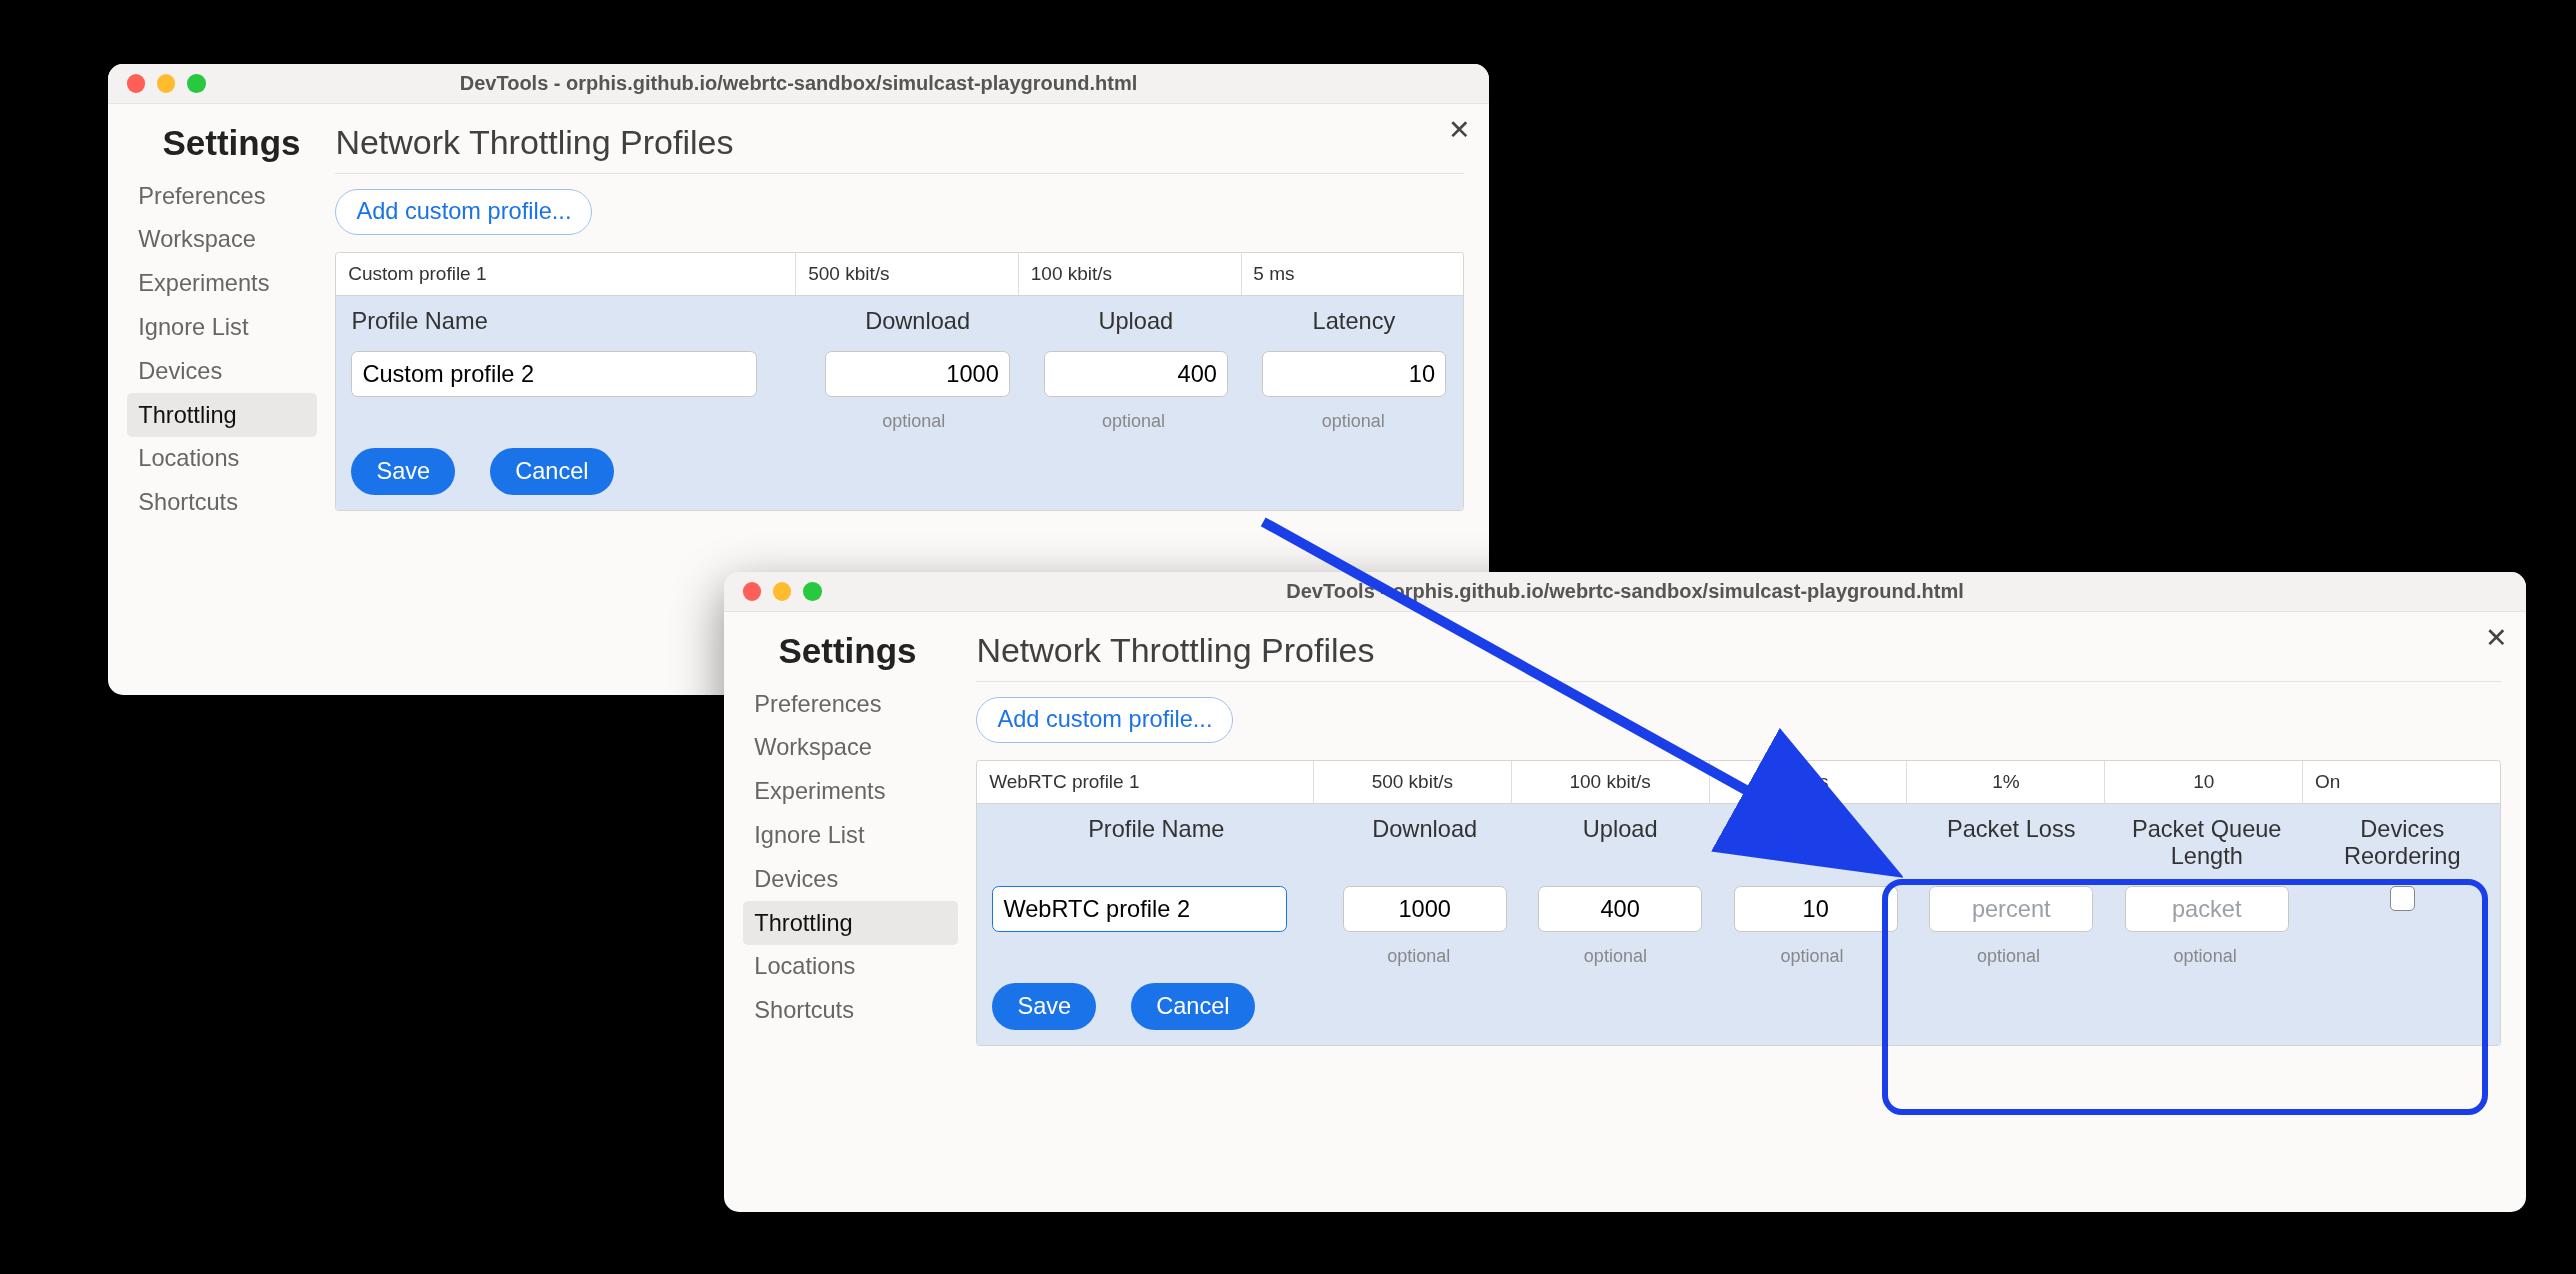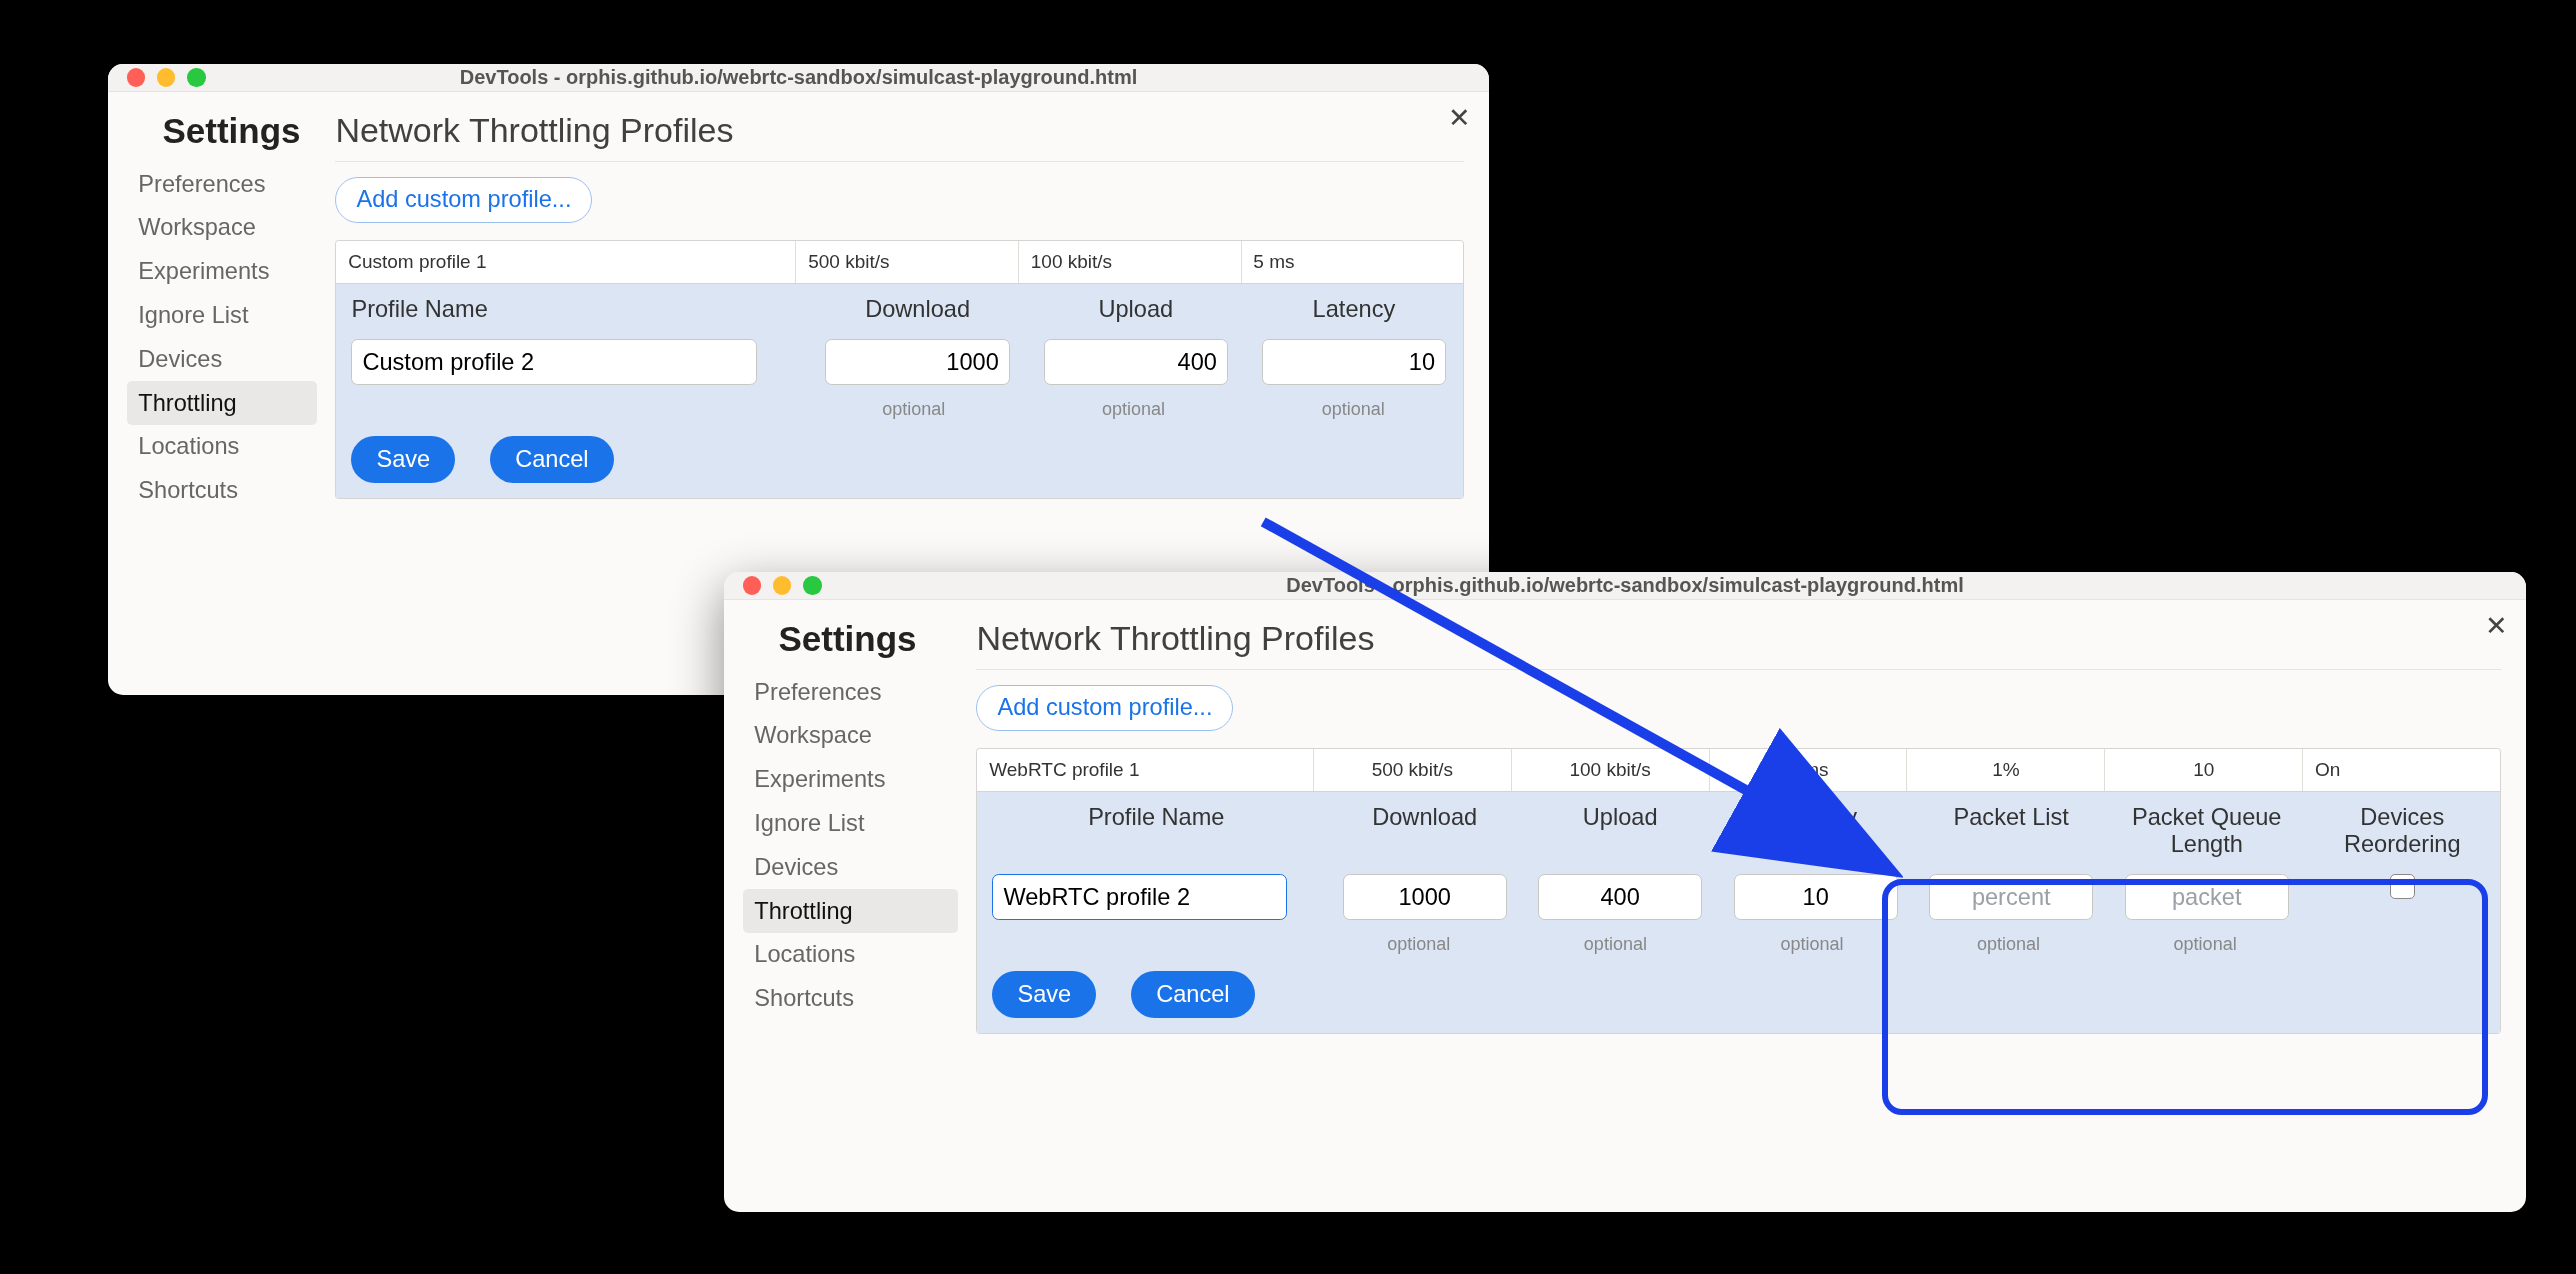--- a/index.html
+++ b/index.html
@@ -12,21 +12,21 @@
     position: relative;
   }
   .window {
     position: absolute;
     background: #fbfaf8;
     border-radius: 15px;
     box-shadow: 0 17px 51px rgba(0,0,0,.45);
     overflow: hidden;
   }
   .titlebar {
-    height: 28px;
+    height: 40px;
     background: #f3f2f0;
     display: flex;
     align-items: center;
     position: relative;
     border-bottom: 0.8px solid #e5e4e2;
   }
   .traffic { display: flex; gap: 11.8px; margin-left: 18.5px; }
   .tl { width: 18.5px; height: 18.5px; border-radius: 50%; }
   .tl.red { background:#ff5f57; }
   .tl.yel { background:#febc2e; }
@@ -208,21 +208,21 @@
           <div class="cell" style="justify-content:center">1%</div>
           <div class="cell" style="justify-content:center">10</div>
           <div class="cell">On</div>
         </div>
         <div class="edit-section">
           <div class="header-row">
             <div class="hcell name" style="text-align:center">Profile Name</div>
             <div class="hcell">Download</div>
             <div class="hcell">Upload</div>
             <div class="hcell">Latency</div>
-            <div class="hcell">Packet List</div>
+            <div class="hcell">Packet Loss</div>
             <div class="hcell">Packet Queue Length</div>
             <div class="hcell">Devices Reordering</div>
           </div>
           <div class="input-row">
             <div class="icell name"><input class="input focused" value="WebRTC profile 2" style=""></div>
             <div class="icell"><input class="input center" value="1000" style=""></div>
             <div class="icell"><input class="input center" value="400" style=""></div>
             <div class="icell"><input class="input center" value="10" style=""></div>
             <div class="icell"><input class="input center" placeholder="percent" style=""></div>
             <div class="icell"><input class="input center" placeholder="packet" style=""></div>

